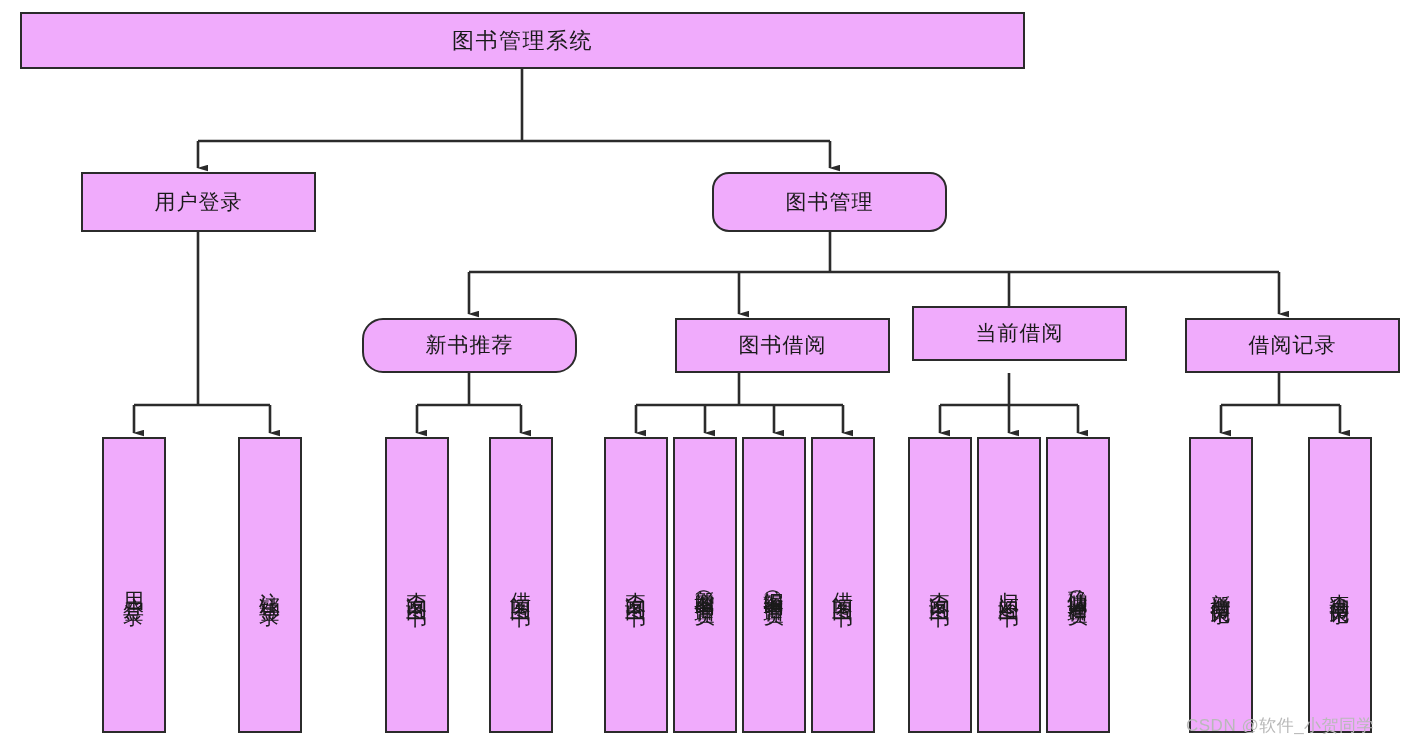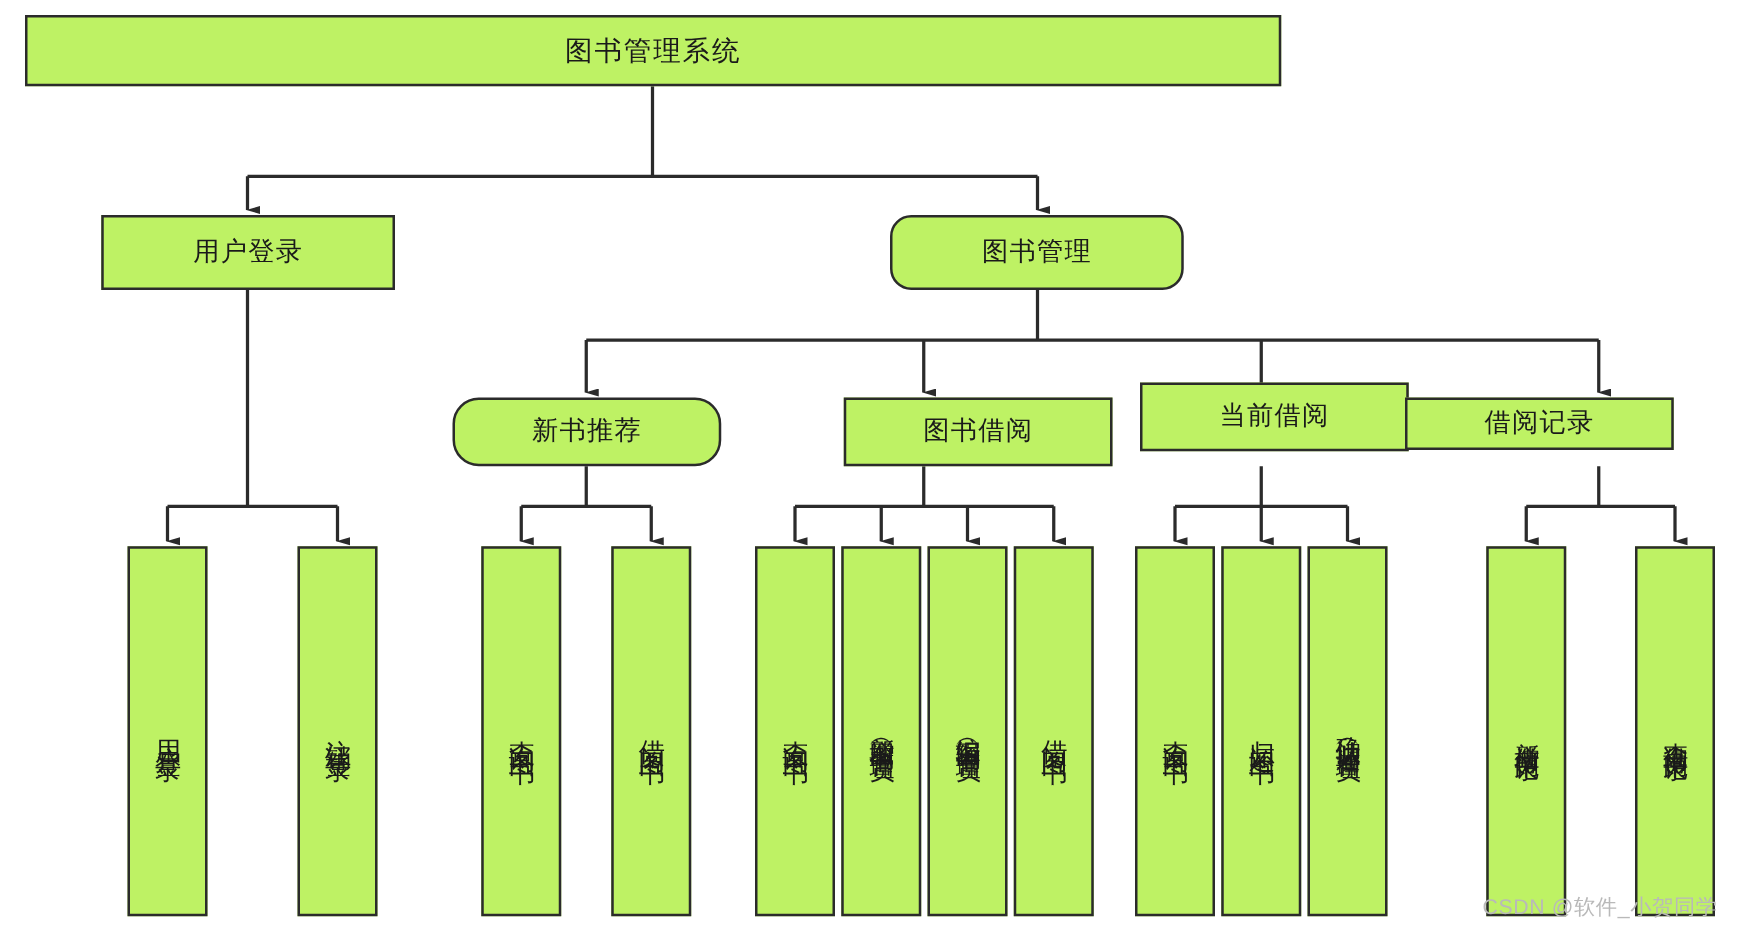--- a/index.html
+++ b/index.html
@@ -21,21 +21,21 @@
     position: absolute;
     left: 0;
     top: 0;
     width: 1405px;
     height: 747px;
     pointer-events: none;
   }
   .node {
     position: absolute;
     box-sizing: border-box;
-    background: #bef264;
+    background: #f0abfc;
     border: 2px solid #2b2b2b;
     display: flex;
     align-items: center;
     justify-content: center;
     z-index: 2;
   }
   .node .label {
     color: #1a1a1a;
     text-align: center;
     line-height: 1.05;
@@ -146,21 +146,21 @@
 
   <div class="node horiz" style="left:362px;top:318px;width:215px;height:55px;border-radius:21px;">
     <span class="label">新书推荐</span>
   </div>
   <div class="node horiz" style="left:632px;top:318px;width:215px;height:55px;margin-left:43px;">
     <span class="label">图书借阅</span>
   </div>
   <div class="node horiz" style="left:902px;top:306px;width:215px;height:55px;margin-left:10px;">
     <span class="label">当前借阅</span>
   </div>
-  <div class="node horiz" style="left:1124px;top:318px;width:215px;height:42px;">
+  <div class="node horiz" style="left:1185px;top:318px;width:215px;height:55px;">
     <span class="label">借阅记录</span>
   </div>
 
   <div class="node vert" style="left:102px;top:437px;width:64px;height:296px;">
     <span class="label">用户登录</span>
   </div>
   <div class="node vert" style="left:238px;top:437px;width:64px;height:296px;">
     <span class="label">注销登录</span>
   </div>
 

